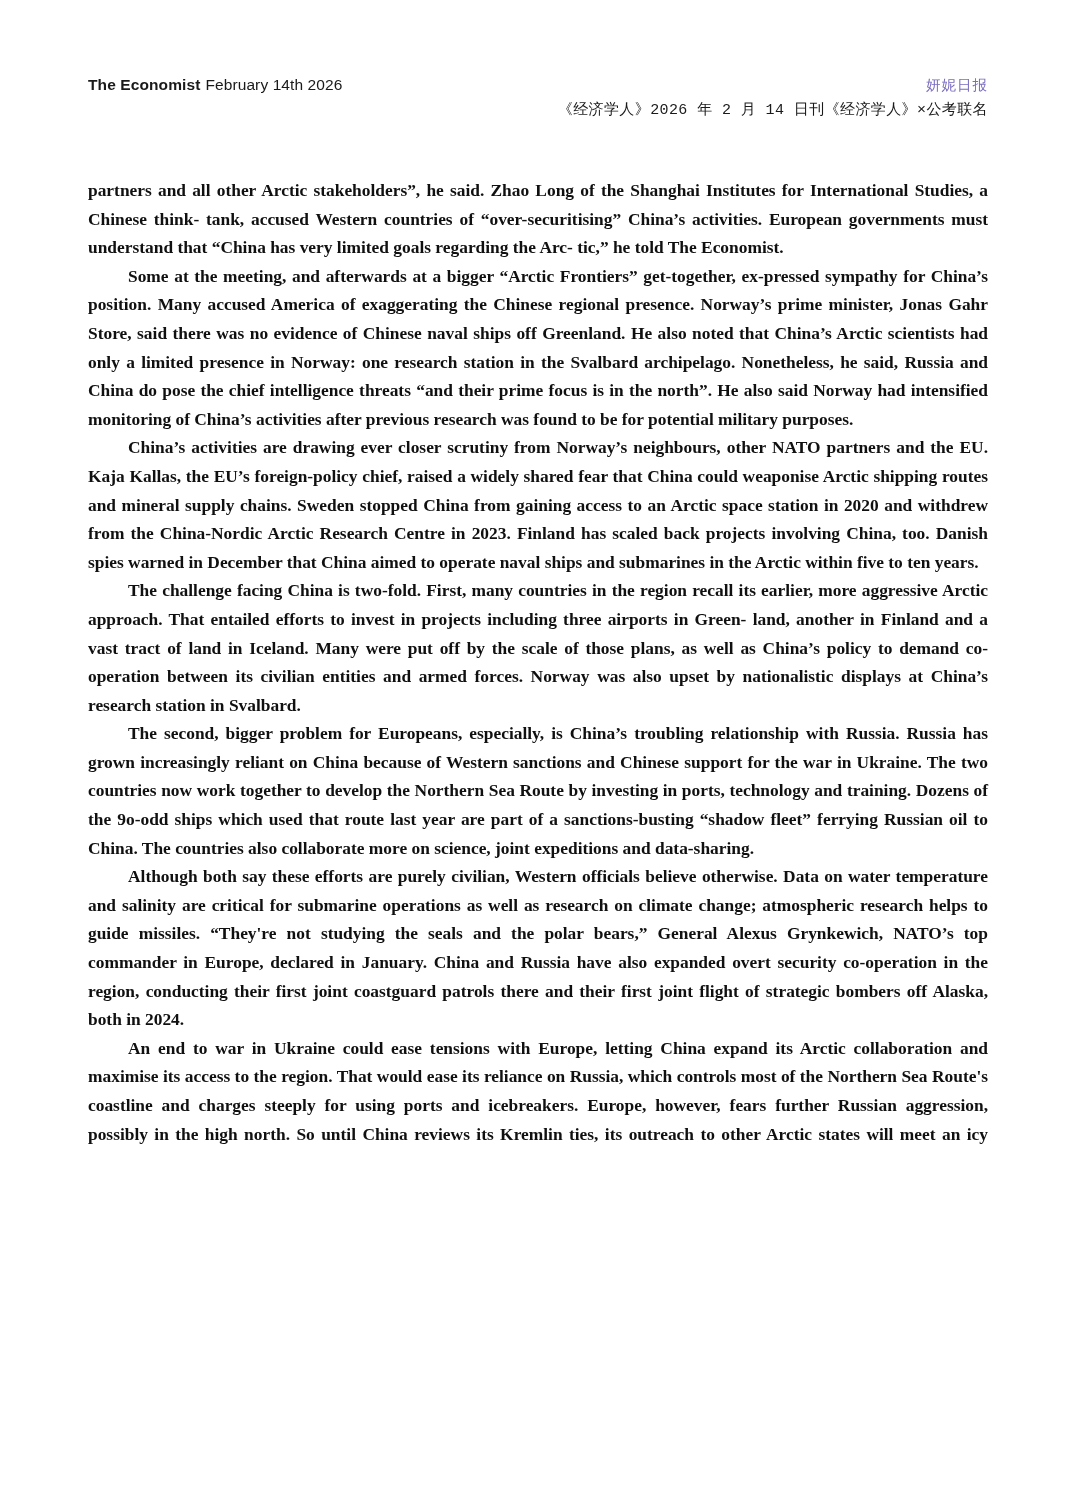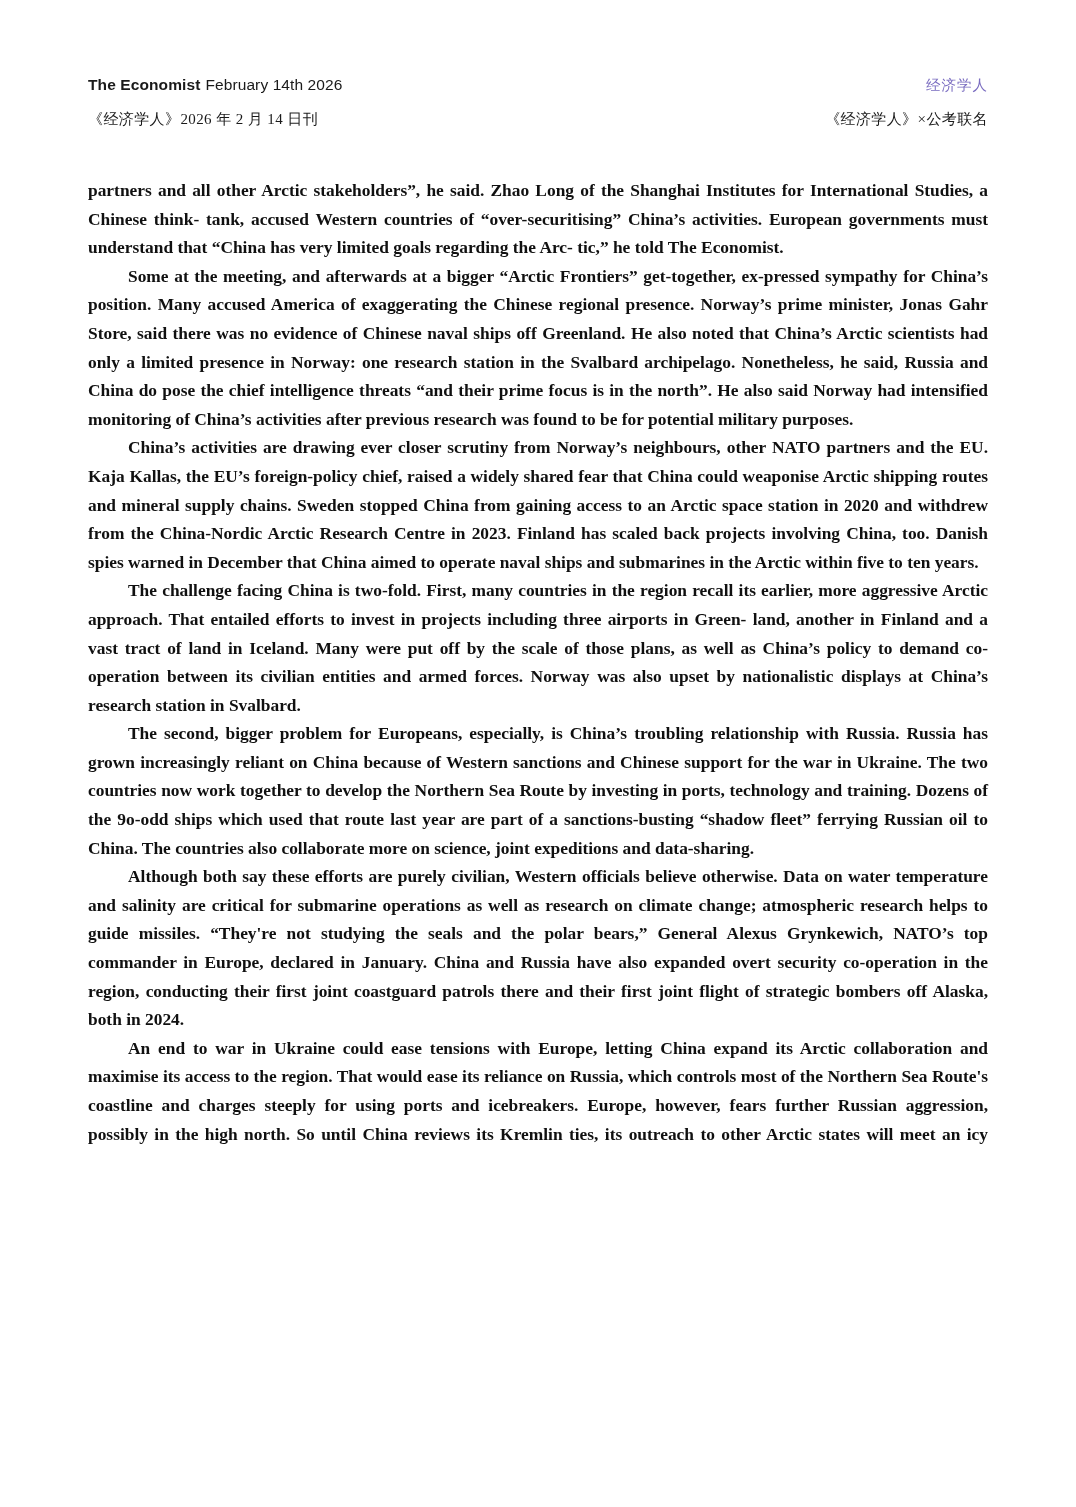--- a/index.html
+++ b/index.html
@@ -40,44 +40,44 @@
     line-height: 26px;
     white-space: nowrap;
   }
   .masthead-row.row-en {
     font-family: "Liberation Sans", "DejaVu Sans", sans-serif;
     font-size: 15.5px;
     color: #1a1a1a;
     letter-spacing: 0.1px;
   }
   .masthead-row.row-cn {
-    font-family: Liberation Serif, serif;
+    font-family: Liberation Mono, monospace;
     font-size: 15px;
     color: #1a1a1a;
+    justify-content: flex-end;
   }
   .brand-bold {
     font-weight: bold;
   }
   .brand-date {
     font-weight: normal;
     margin-left: 5px;
   }
   .masthead-left, .masthead-right {
     display: inline-block;
   }
   .accent-cn {
     color: #7a6cc0;
     font-size: 14.5px;
     letter-spacing: 1px;
   }
   .cn-coline {
     color: #1a1a1a;
     font-size: 15px;
     letter-spacing: 0.4px;
-    margin-top: 8px;
   }
   .cn-dateline {
     letter-spacing: 0.4px;
   }
 
   
   .article {
     position: absolute;
     left: 88px;
     top: 132px;
@@ -104,21 +104,21 @@
   }
 </style>
 </head>
 <body>
 
 <div class="page">
 
   <div class="masthead">
     <div class="masthead-row row-en">
       <span class="masthead-left"><span class="brand-bold">The Economist</span><span class="brand-date">February 14th 2026</span></span>
-      <span class="masthead-right accent-cn">经济学人</span>
+      <span class="masthead-right accent-cn">妍妮日报</span>
     </div>
     <div class="masthead-row row-cn">
       <span class="masthead-left cn-dateline">《经济学人》2026 年 2 月 14 日刊</span>
       <span class="masthead-right cn-coline">《经济学人》×公考联名</span>
     </div>
   </div>
 
   <div class="article">
     <p class="para">partners and all other Arctic stakeholders”, he said. Zhao Long of the Shanghai Institutes for International Studies, a Chinese think- tank, accused Western countries of “over-securitising” China’s activities. European governments must understand that “China has very limited goals regarding the Arc- tic,” he told The Economist.</p>
     <p class="para indented">Some at the meeting, and afterwards at a bigger “Arctic Frontiers” get-together, ex-pressed sympathy for China’s position. Many accused America of exaggerating the Chinese regional presence. Norway’s prime minister, Jonas Gahr Store, said there was no evidence of Chinese naval ships off Greenland. He also noted that China’s Arctic scientists had only a limited presence in Norway: one research station in the Svalbard archipelago. Nonetheless, he said, Russia and China do pose the chief intelligence threats “and their prime focus is in the north”. He also said Norway had intensified monitoring of China’s activities after previous research was found to be for potential military purposes.</p>

